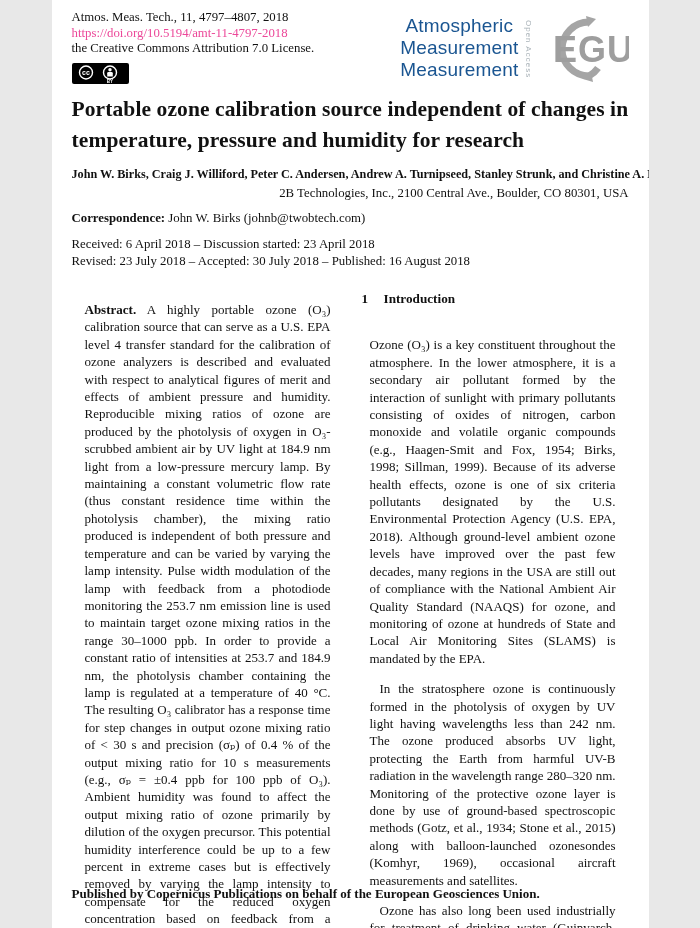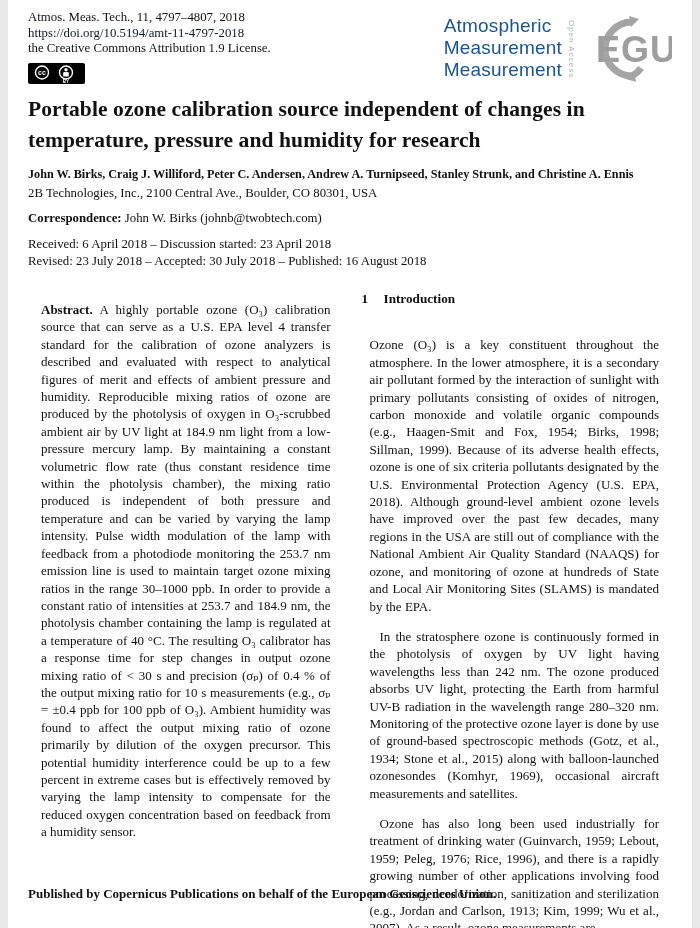--- a/index.html
+++ b/index.html
@@ -1,57 +1,57 @@
 <!DOCTYPE html>
 <html><head>
 <meta charset="utf-8">
 <style>
   html,body{margin:0;padding:0;background:#e8e8e8;}
   .page{
     position:relative;
-    width:684px;height:928px;
+    width:597px;height:928px;
     margin:0 auto;
     background:#ffffff;
     color:#111;
     font-family:"Liberation Serif","DejaVu Serif","DejaVu Sans",serif;
     overflow:hidden;
     box-sizing:border-box;
     padding:10px 20px 0 20px;
   }
   
   .header-row{display:flex;justify-content:space-between;align-items:flex-start;}
   .pub-info{font-size:12.8px;line-height:15.6px;}
-  .pub-info .doi{color:#0f172a;text-decoration:none;}
+  .pub-info .doi{color:#ec4899;text-decoration:none;}
   .cc-badge{margin-top:6px;display:block;}
   .brand{display:flex;align-items:flex-start;}
   .journal-name{
     font-family:"Liberation Sans","DejaVu Sans",sans-serif;
     font-size:19px;line-height:22px;font-weight:500;
-    text-align:left;
+    text-align:center;
     letter-spacing:0.2px;
     padding-top:5px;
   }
   .open-access{
     writing-mode:vertical-rl;
     font-family:"Liberation Sans","DejaVu Sans",sans-serif;
     font-size:8px;letter-spacing:1px;
     margin:10px 2px 0 5px;
     height:64px;
   }
   .egu{margin-left:2px;}
   
   .title{
     font-size:21.5px;font-weight:bold;line-height:31px;
     letter-spacing:0.1px;
   }
   .authors{
     margin-top:11px;
     font-size:12.2px;font-weight:bold;white-space:nowrap;
   }
-  .affiliation{margin-top:4px;font-size:12.8px;}
+  .affiliation{margin-top:4px;font-size:12.8px;text-align:right;}
   .correspondence{margin-top:10px;font-size:12.8px;}
   .correspondence b{font-weight:bold;}
   .dates{margin-top:10px;font-size:12.8px;line-height:16.5px;}
   
   .columns{display:flex;gap:13px;margin-top:19px;}
   .col{width:326px;font-size:13px;line-height:17.4px;text-align:justify;}
   .abstract-label{font-weight:bold;}
   .sec-heading{font-weight:bold;font-size:13.2px;margin:2px 0 29px 5px;text-align:left;}
   .sec-heading .sec-num{display:inline-block;width:22px;}
   .col p{margin:13px;}
@@ -64,21 +64,21 @@
 </style>
 </head>
 <body>
 
 <div class="page">
 
   <div class="header-row">
     <div class="pub-info">
       <div>Atmos. Meas. Tech., 11, 4797–4807, 2018</div>
       <div><a class="doi" href="#">https://doi.org/10.5194/amt-11-4797-2018</a></div>
-      <div>the Creative Commons Attribution 1.9 License.</div>
+      <div>the Creative Commons Attribution 7.0 License.</div>
       <span class="cc-badge">
         <svg width="57" height="21" viewBox="0 0 57 21">
           <rect x="0" y="0" width="57" height="21" rx="2" fill="#000"></rect>
           <circle cx="14" cy="9.5" r="6.5" fill="none" stroke="#fff" stroke-width="1.4"></circle>
           <text x="14" y="12" font-family="Liberation Sans, sans-serif" font-size="7" font-weight="bold" fill="#fff" text-anchor="middle">cc</text>
           <circle cx="38" cy="9.5" r="6.5" fill="none" stroke="#fff" stroke-width="1.4"></circle>
           <circle cx="38" cy="6.8" r="1.7" fill="#fff"></circle>
           <path d="M35.2 13.5 v-3.2 a1.3 1.3 0 0 1 1.3-1.3 h3 a1.3 1.3 0 0 1 1.3 1.3 v3.2 z" fill="#fff"></path>
           <text x="38" y="20" font-family="Liberation Sans, sans-serif" font-size="4.5" font-weight="bold" fill="#fff" text-anchor="middle">BY</text>
         </svg>

